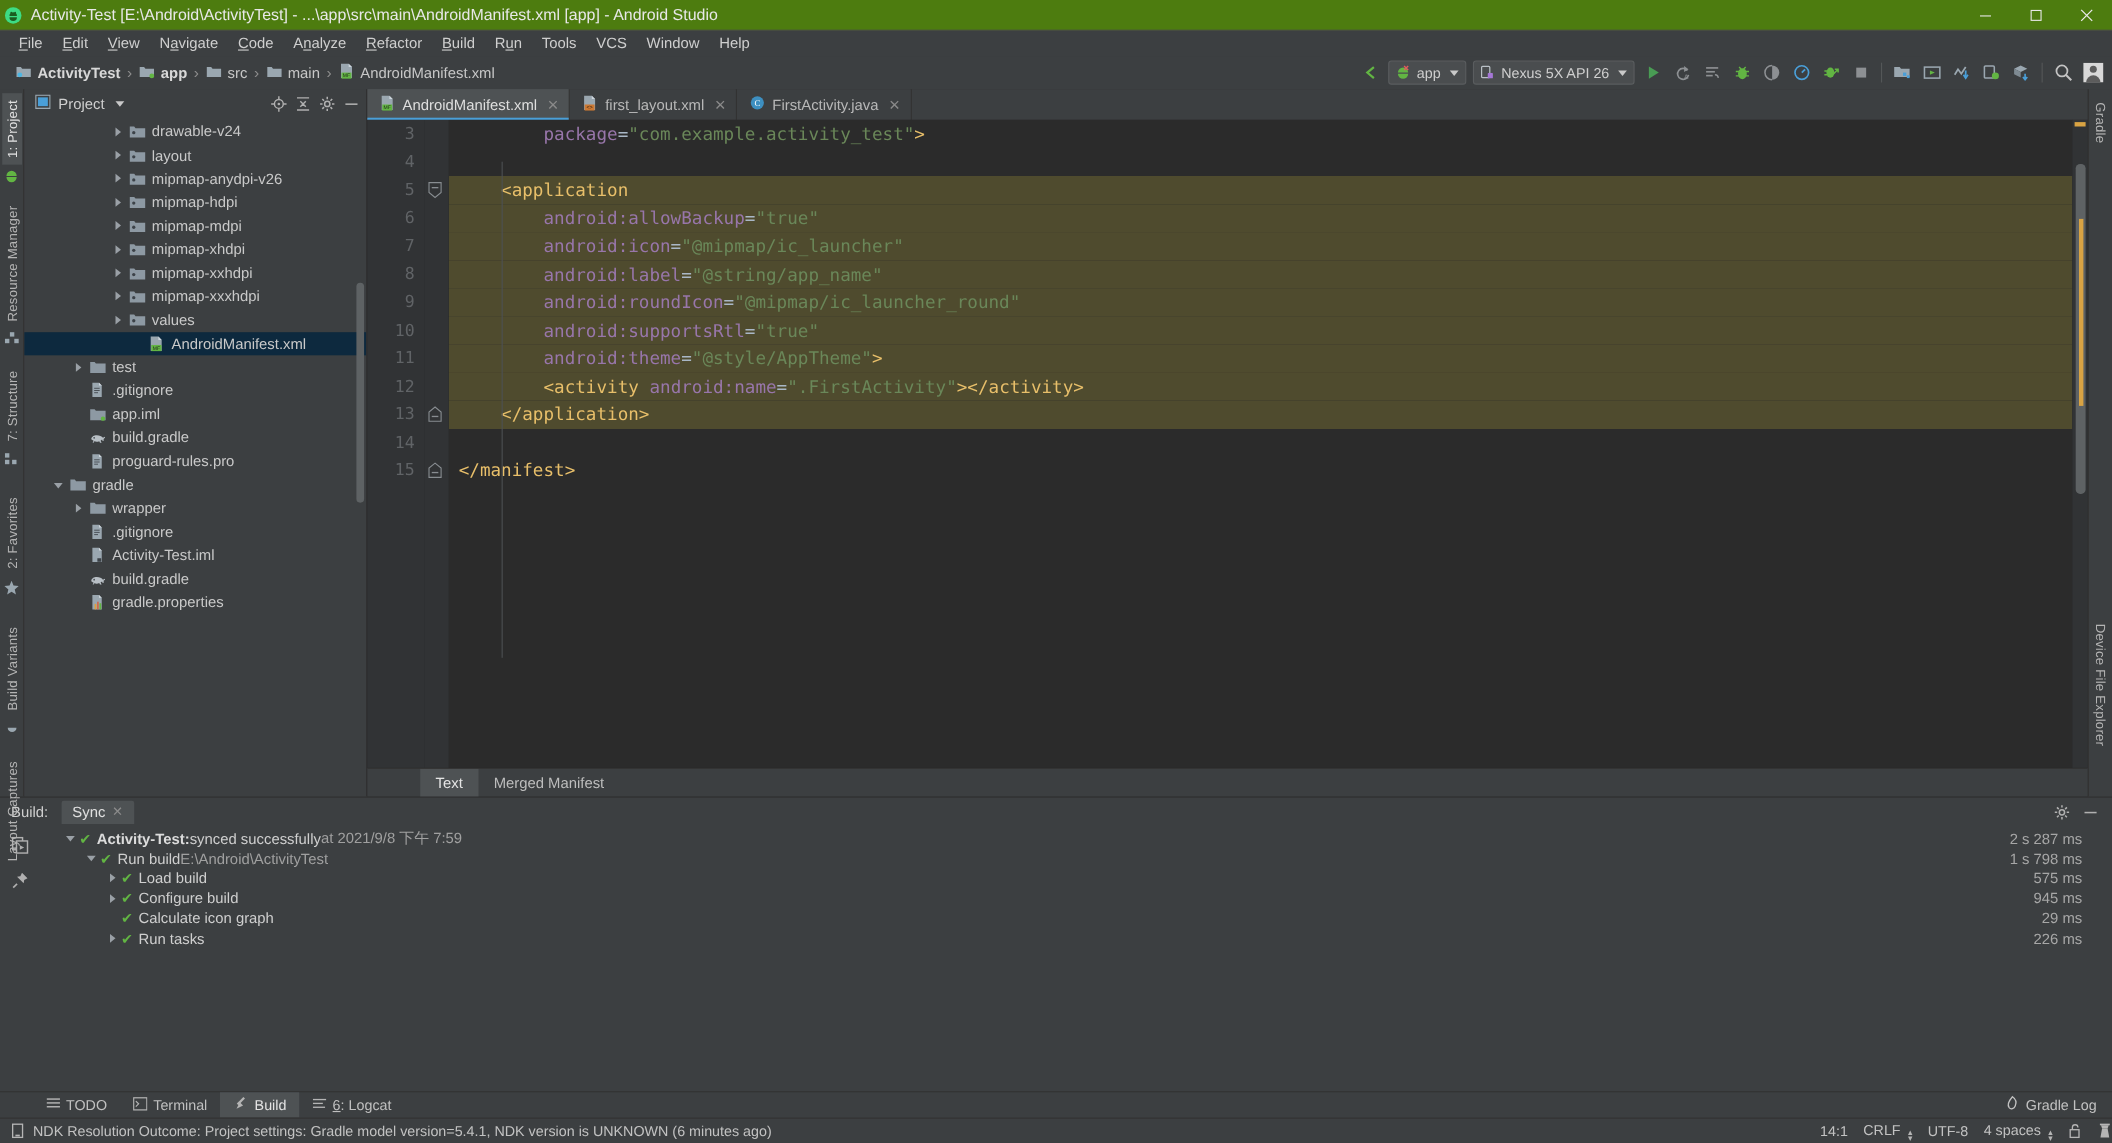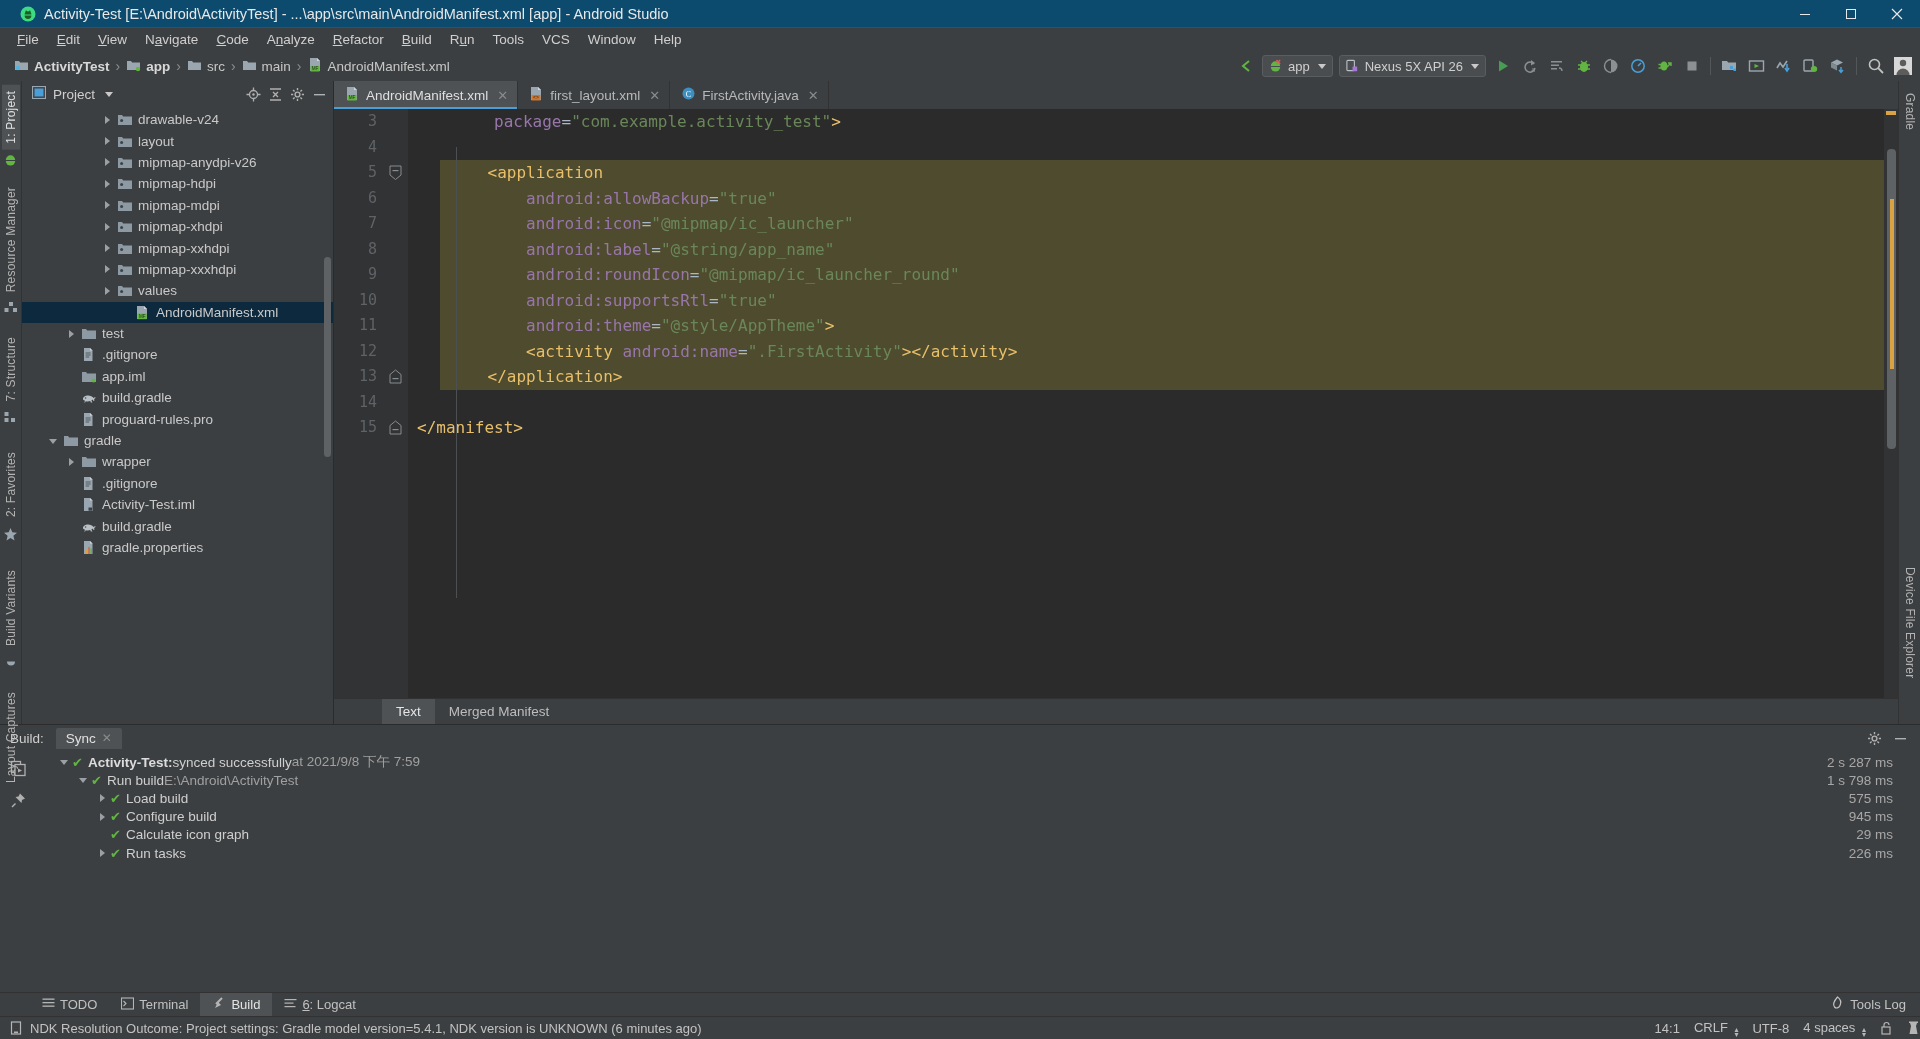--- a/index.html
+++ b/index.html
@@ -7,22 +7,22 @@
     width: 1920px; height: 1039px;
     background: #3c3f41;
     font-family: "Liberation Sans", sans-serif;
     overflow: hidden;
     color: #bbbbbb;
   }
   .app { position: relative; width:1920px; height:1039px; display:flex; flex-direction:column; }
 
   
   .titlebar {
-    height: 28px; background:#0c4a6e; display:flex; align-items:center;
-    padding-left:20px; font-size:14.5px; color:#e8e8e8; flex:none;
+    height: 28px; background:#4d7c0f; display:flex; align-items:center;
+    padding-left:4px; font-size:14.5px; color:#e8e8e8; flex:none;
     border-bottom:1px solid #4a4a4a;
   }
   .titlebar .droid { width:16px; height:16px; margin-right:8px; position:relative; flex:none; }
   .titlebar .droid svg { display:block; }
   .win-btns { margin-left:auto; display:flex; height:28px; }
   .win-btn { width:46px; height:28px; display:flex; align-items:center; justify-content:center; color:#e8e8e8; font-size:15px; }
   .win-btn svg { display:block; }
 
   
   .menubar { height:23px; background:#3c3f41; display:flex; align-items:center; padding-left:8px; font-size:13.5px; color:#cfcfcf; flex:none; }
@@ -75,21 +75,21 @@
   .tab.active { background:#4e5254; color:#dfdfdf; }
   .tab.active::after { content:""; position:absolute; left:0; right:0; bottom:0; height:2px; background:#4a9fd8; }
   .tab .x { color:#8a8a8a; font-size:13px; margin-left:3px; }
 
   .codewrap { flex:1; display:flex; position:relative; min-height:0; background:#2b2b2b; }
   .gutter { width:52px; background:#313335; flex:none; position:relative; text-align:right; }
   .gutter .ln { height:25.5px; line-height:25.5px; padding-right:9px; color:#606366; font-family:"DejaVu Sans Mono", monospace; font-size:15px; }
   .foldcol { width:22px; background:#313335; flex:none; position:relative; }
   .code { flex:1; position:relative; font-family:"DejaVu Sans Mono", monospace; font-size:16px; overflow:hidden; background:#2b2b2b; }
   .cl { height:25.5px; line-height:25.5px; white-space:pre; padding-left:9px; position:relative; }
-  .cl.hl { background:#4f4b2e;margin-left:32px; }
+  .cl.hl { background:#4f4b2e; }
   .indentguide { position:absolute; top:0; bottom:0; width:1px; background:#4d5053; }
   .tagc { color:#e8bf6a; }
   .attrc { color:#9876aa; }
   .valc { color:#6a8759; }
   .eq { color:#a9b7c6; }
 
   .rightgutter { width:14px; background:#313335; flex:none; position:relative; }
   .rg-mark { position:absolute; right:2px; width:10px; height:4px; }
   .scrollthumb { position:absolute; right:2px; width:9px; background:#5e6264; border-radius:4px; }
 
@@ -928,21 +928,21 @@
           </svg>
       </span>
       <span><u>6</u>: Logcat</span>
     </div>
     <div class="right">
       <span>
         <svg width="13" height="14" viewBox="0 0 13 14">
             <path d="M6.5 1 C9.5 3 10.5 6 9 9.5 C8 12 5 12.8 3.5 11 C2 9 3 5 6.5 1Z" fill="none" stroke="#c2c2c2" stroke-width="1.2"></path>
           </svg>
       </span>
-      <span>Tools Log</span>
+      <span>Gradle Log</span>
     </div>
   </div>
 
   <div class="status">
     <span style="margin-right:7px;display:inline-flex;">
       <svg width="13" height="14" viewBox="0 0 13 14">
           <rect x="1.5" y="1" width="9" height="12" fill="none" stroke="#b5b5b5" stroke-width="1.2"></rect>
           <rect x="4" y="10.5" width="4" height="1.6" fill="#b5b5b5"></rect>
         </svg>
     </span>

